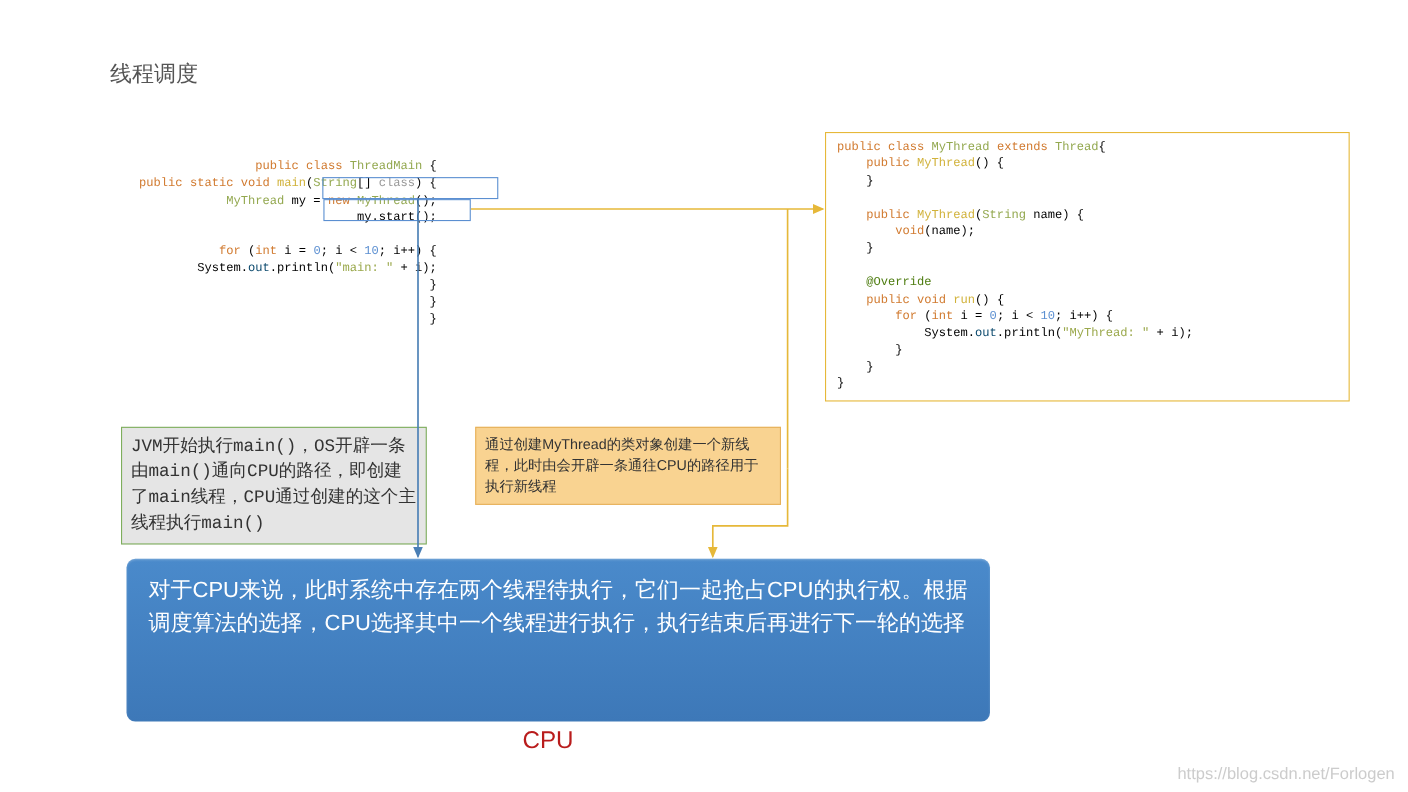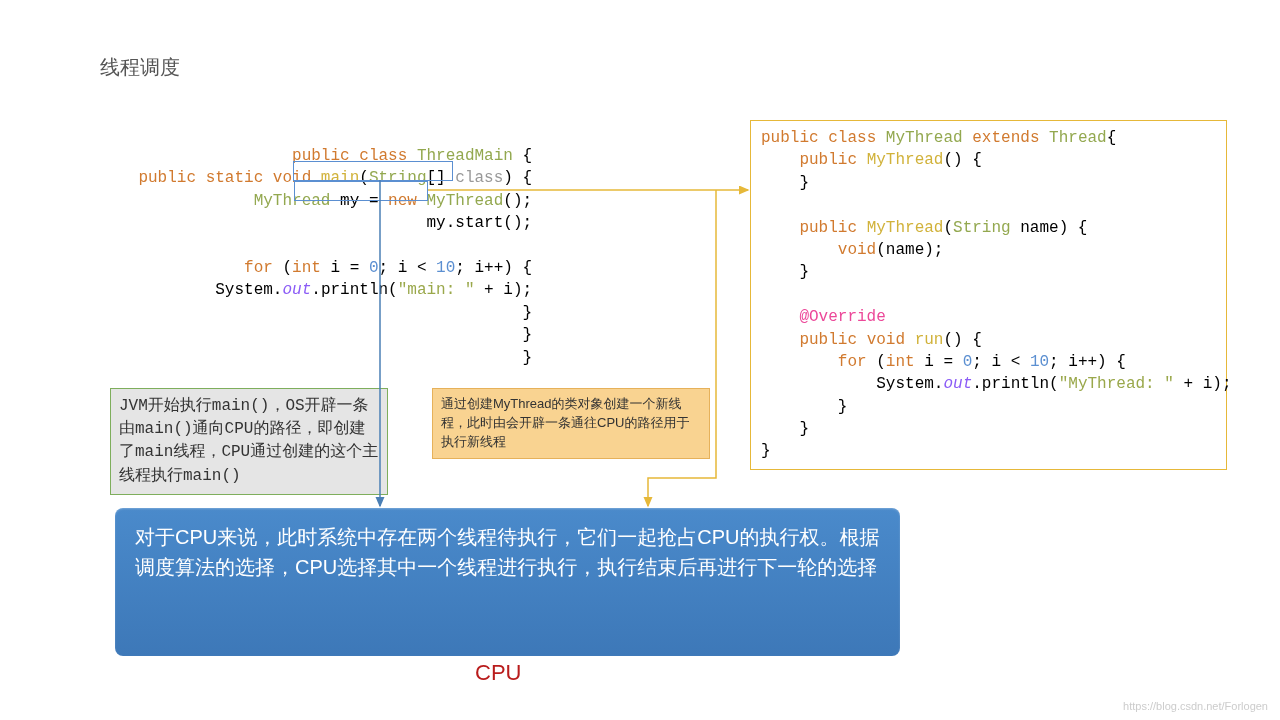--- a/index.html
+++ b/index.html
@@ -15,44 +15,44 @@
   .title {
     position: absolute;
     left: 100px;
     top: 54px;
     font-size: 20px;
     color: #555;
   }
   .code-box {
     position: absolute;
     font-family: Consolas, "Courier New", monospace;
-    font-size: 16px;
+    font-size: 11px;
     line-height: 1.4;
     white-space: pre;
   }
   .code-left {
     left: 100px;
     top: 145px;
     text-align: right;
   }
   .code-right {
     left: 750px;
     top: 120px;
     border: 1px solid #e6b839;
     padding: 6px 10px;
     width: 455px;
   }
   .kw { color: #d17a2f; }
   .cls { color: #93a84f; }
   .mtd { color: #d1b23a; }
-  .it { font-style: italic; color: #8b5cf6; }
+  .it { color: #0c4a6e; }
   .num { color: #5b8fd1; }
   .str { color: #9aa84b; }
   .gray { color: #999; }
-  .ann { color: #ec4899; }
+  .ann { color: #4d7c0f; }
 
   .highlight-main {
     position: absolute;
     left: 293px; top: 161px;
     width: 158px; height: 18px;
     border: 1.5px solid #5b8fd1;
   }
   .highlight-new {
     position: absolute;
     left: 294px; top: 181px;
@@ -107,21 +107,21 @@
   svg.arrows {
     position: absolute;
     left: 0; top: 0;
     width: 1280px; height: 720px;
     pointer-events: none;
   }
 
   .watermark {
     position: absolute;
     right: 12px; bottom: 8px;
-    font-size: 11px;
+    font-size: 15px;
     color: #ccc;
     margin-top: 24px;
   }
 </style>
 </head>
 <body>
 
 <div class="title">线程调度</div>
 
 <div class="code-box code-left"><span class="kw">public</span> <span class="kw">class</span> <span class="cls">ThreadMain</span> {

